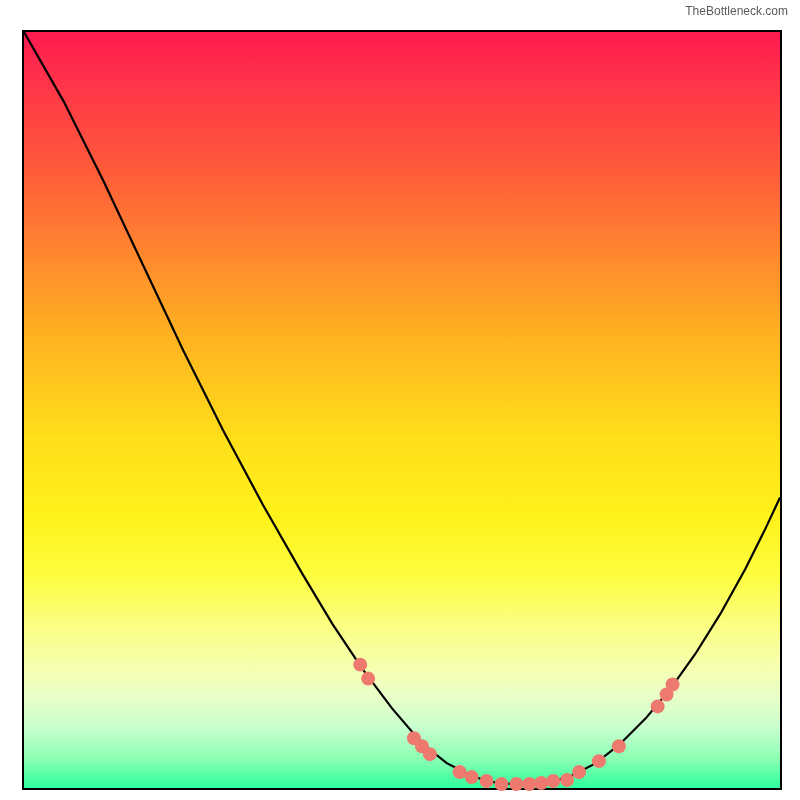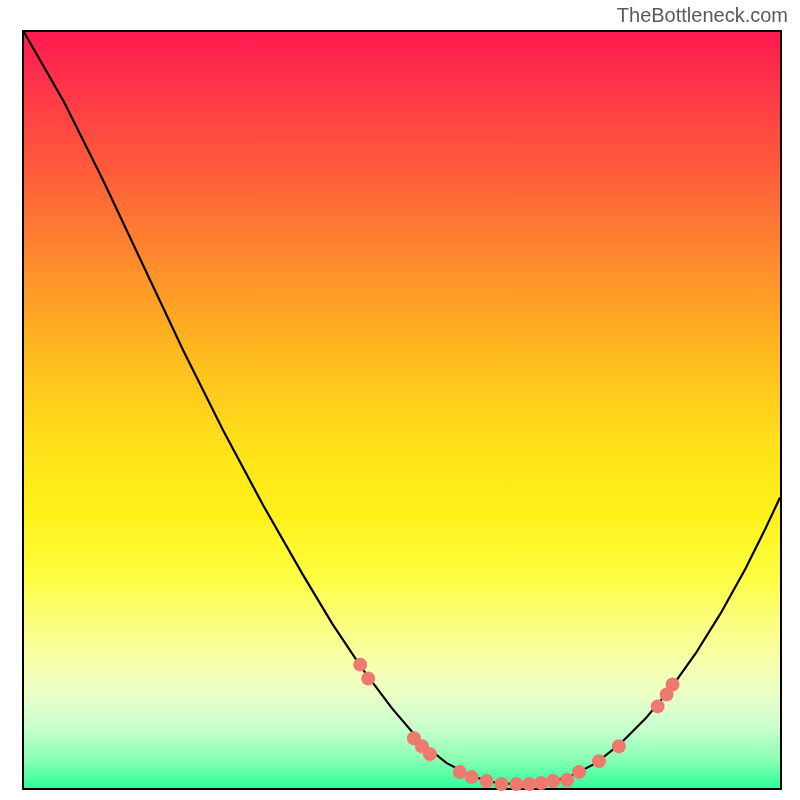--- a/index.html
+++ b/index.html
@@ -8,21 +8,21 @@
     height: 800px;
     background: #ffffff;
     font-family: Arial, Helvetica, sans-serif;
     position: relative;
     overflow: hidden;
   }
   .watermark {
     position: absolute;
     top: 4px;
     right: 12px;
-    font-size: 20px;
+    font-size: 12px;
     color: #5a5a5a;
     font-weight: 500;
     z-index: 10;
     margin-left: 24px;
   }
   .plot-area {
     position: absolute;
     left: 22px;
     top: 30px;
     width: 760px;

